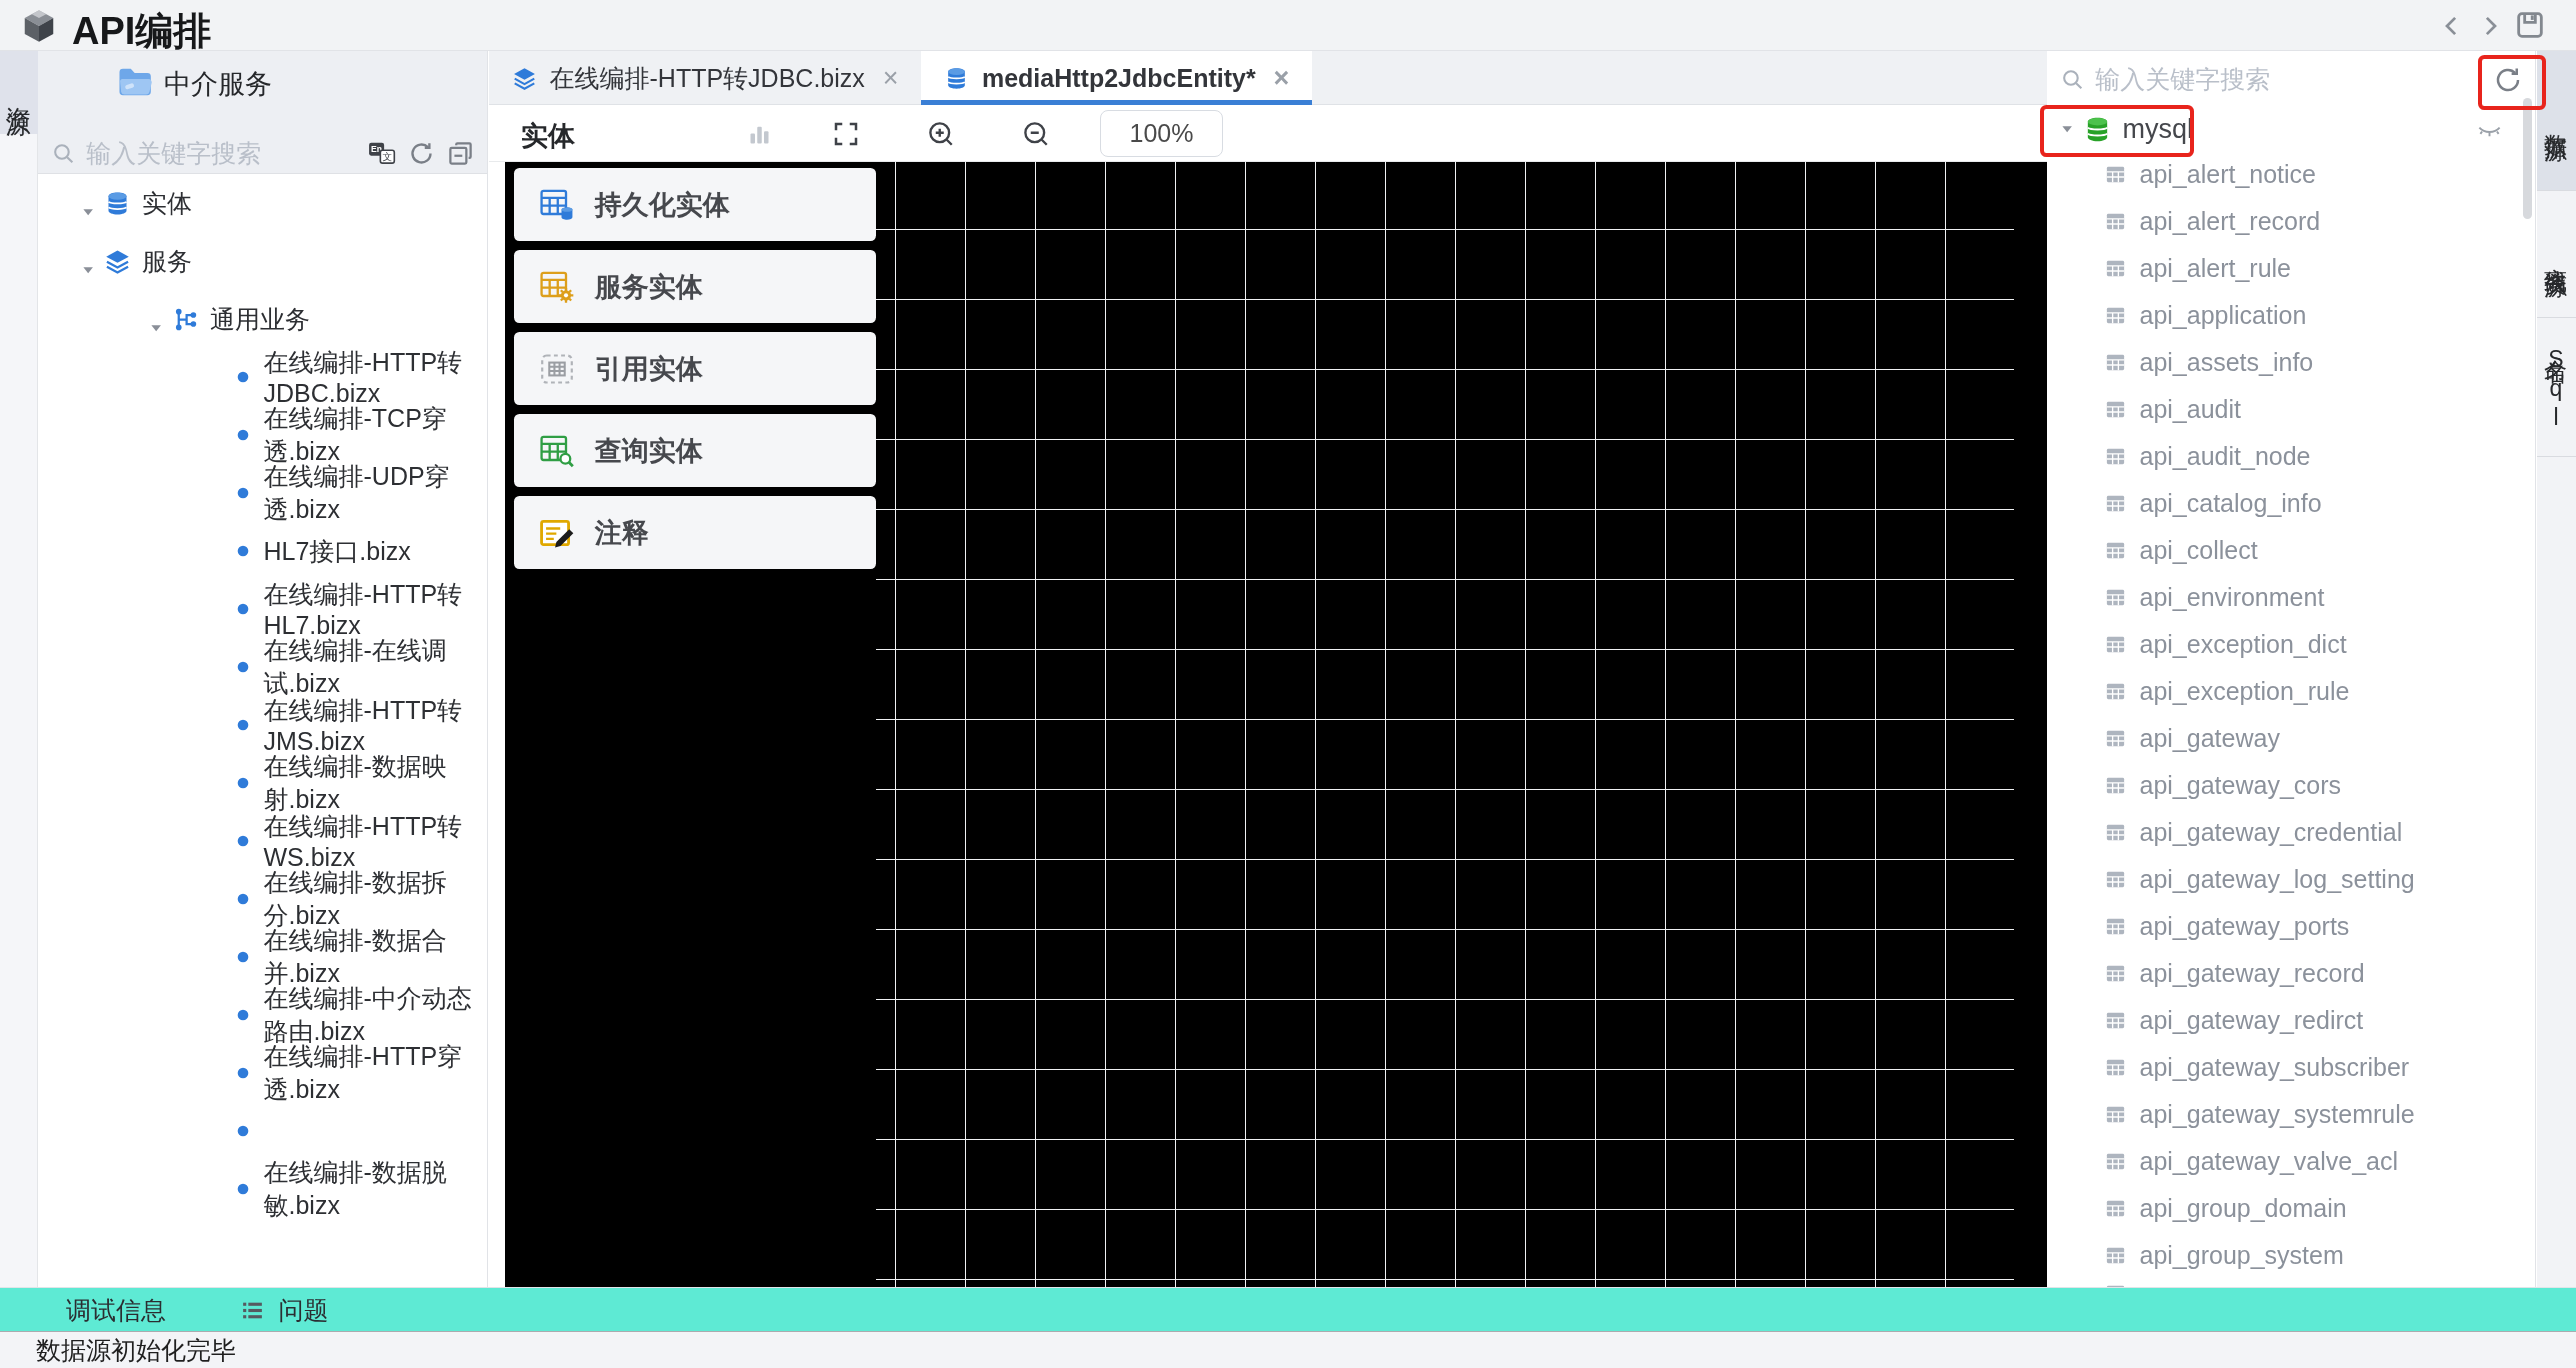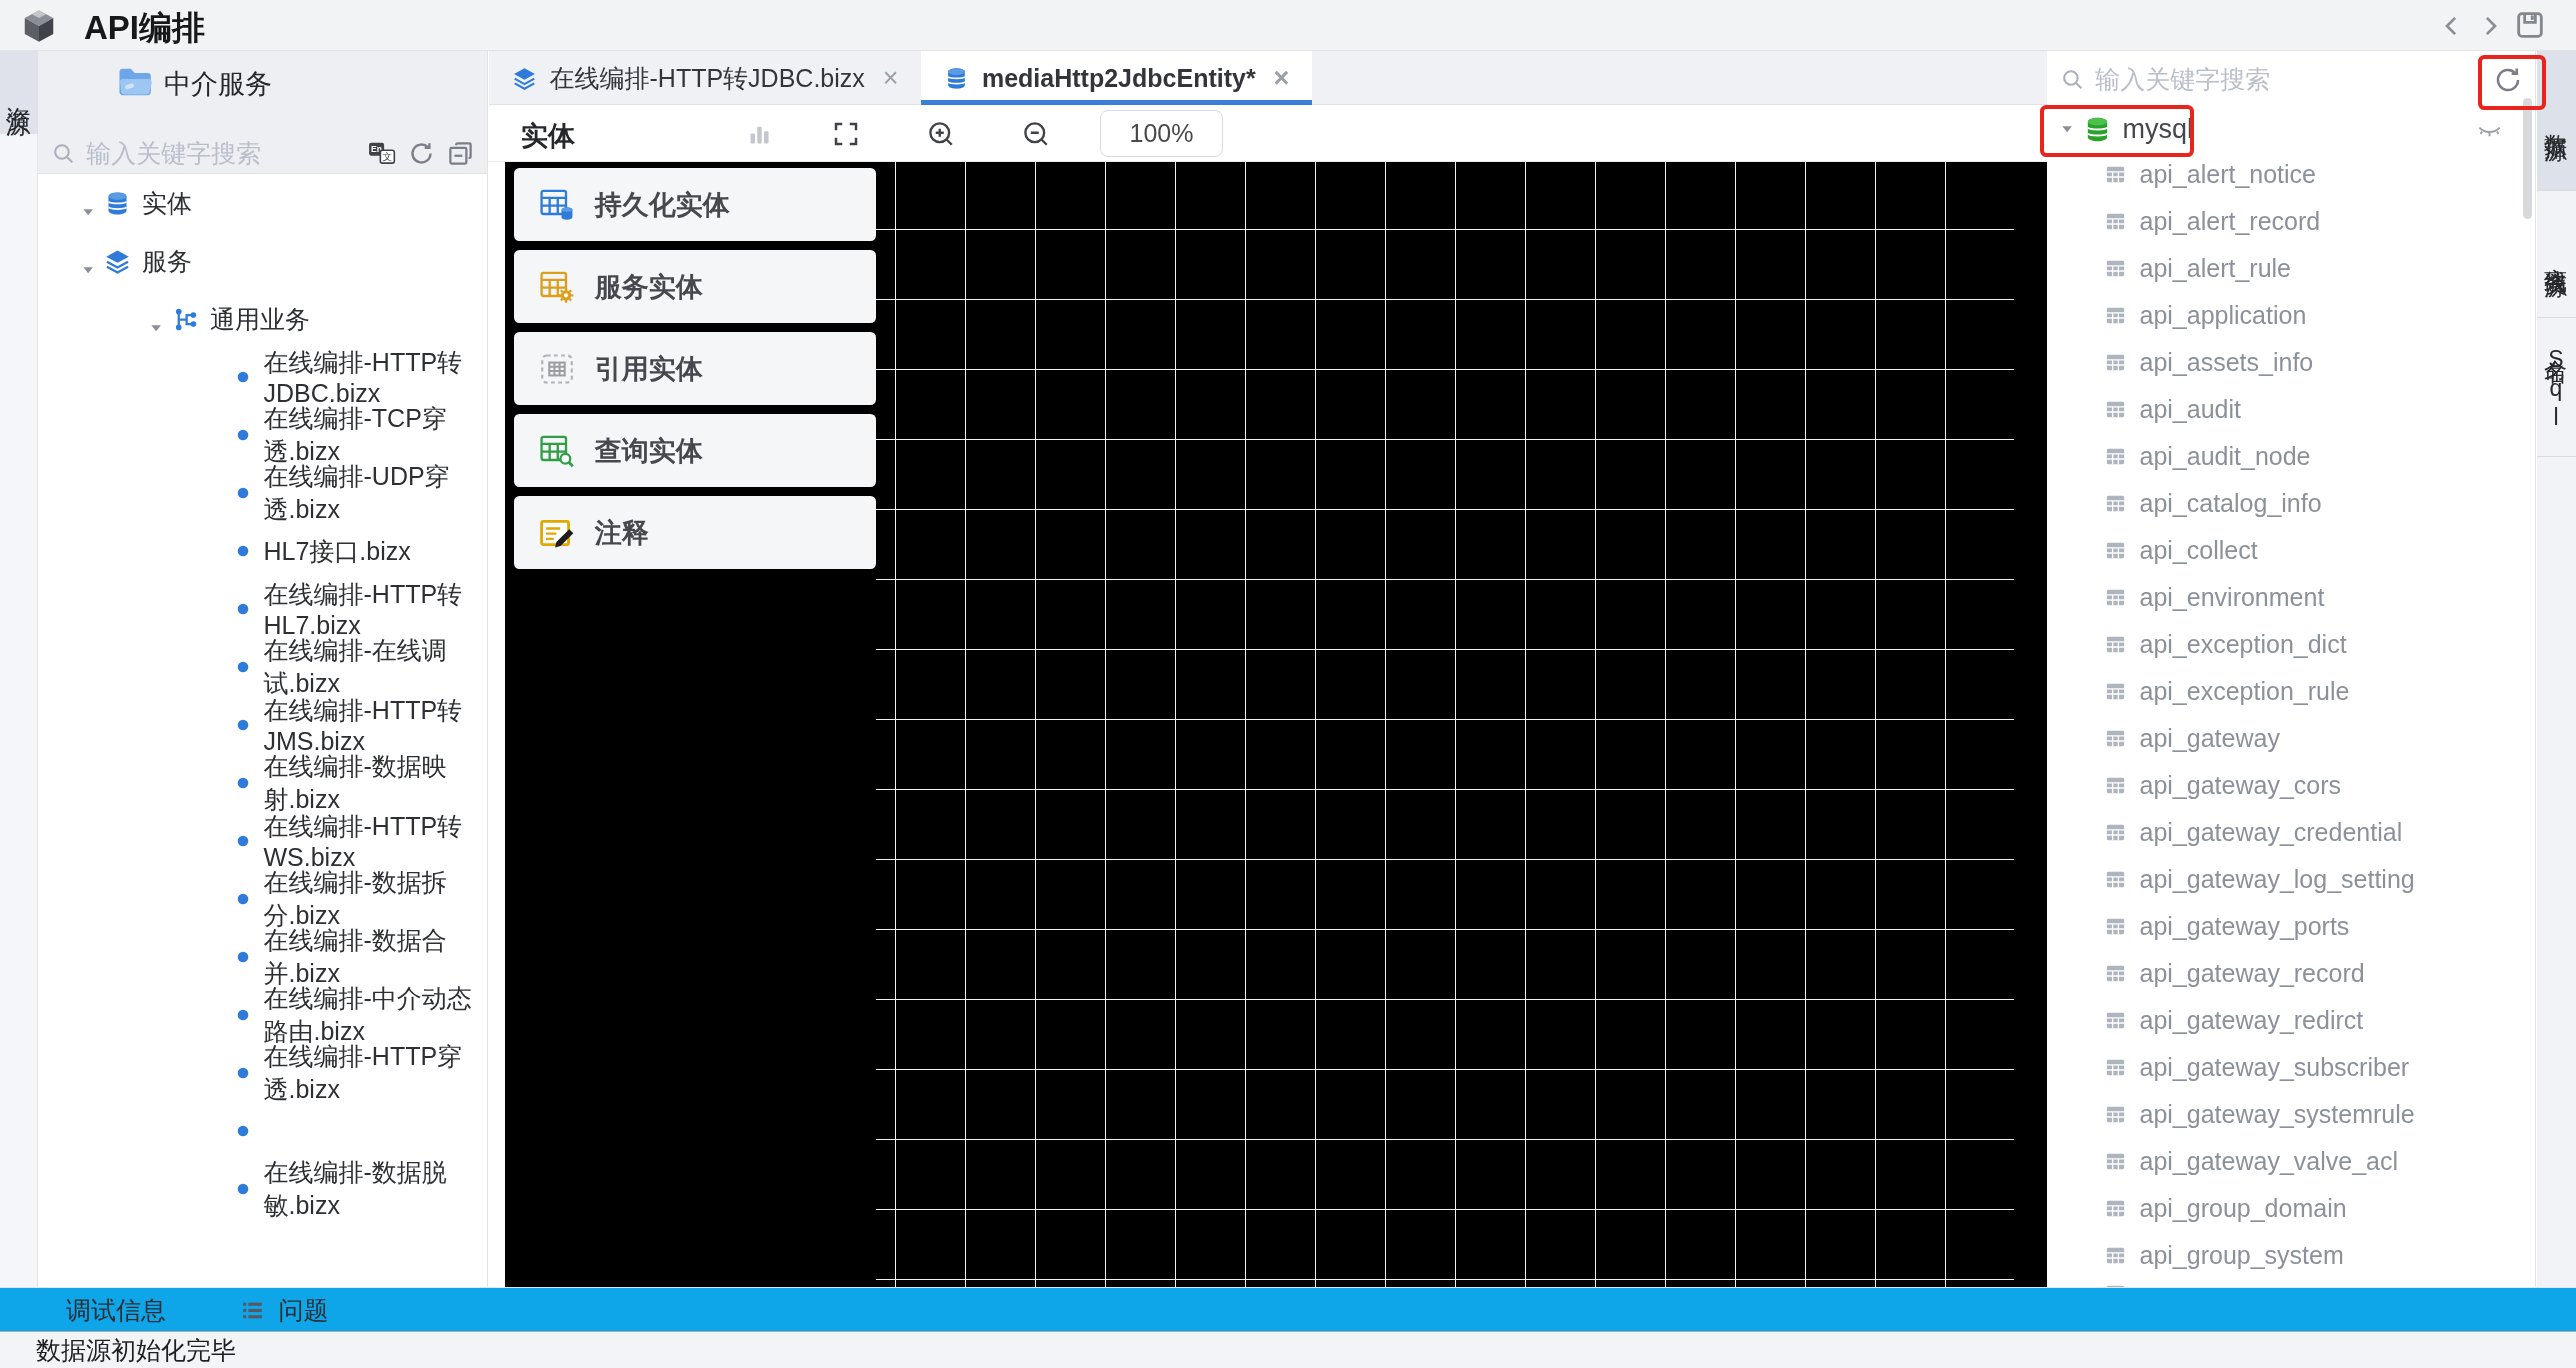--- a/index.html
+++ b/index.html
@@ -2,21 +2,21 @@
 <html style="font-size:14.3px"><head>
 <meta charset="utf-8">
 <style>
   * { margin:0; padding:0; box-sizing:border-box; font-family:"Liberation Sans","DejaVu Sans",sans-serif; }
   html,body { width:2576px; height:1368px; overflow:hidden; background:#fff; }
   #stage { position:absolute; inset:0; }
 
   
   #topbar { position:absolute; left:0; top:0; width:2576px; height:51px; background:#f2f3f5; border-bottom:0.9px solid #e1e3e7; }
   #logo { position:absolute; left:19.7px; top:7.2px; width:38px; height:38px; }
-  #app-title { position:absolute; left:72px; top:6.3px; font-size:33px; font-weight:bold; color:#17181a;margin-left:12px; }
+  #app-title { position:absolute; left:72px; top:6.3px; font-size:38px; font-weight:bold; color:#17181a; }
   .nav-ic { position:absolute; top:10.7px; width:30px; height:30px; color:#8a8f97; }
   #nav-back { left:2437px; } #nav-fwd { left:2475px; } #nav-save { left:2514px; width:32px; height:32px; top:9px; }
 
   
   #left-rail { position:absolute; left:0; top:51px; width:38px; height:1236px; background:#f5f6f9; border-right:0.9px solid #e3e5e8; }
   #left-rail-tab { position:absolute; left:0; top:0; width:38px; height:83px; background:#dfe2eb; display:flex; align-items:center; justify-content:center; writing-mode:vertical-rl; text-orientation:upright; font-size:25px; color:#26282b; letter-spacing:5.4px; cursor:pointer; }
 
   
   #explorer { position:absolute; left:38px; top:51px; width:450px; height:1236px; background:#fff; border-right:0.9px solid #e1e3e7; overflow:hidden; }
   #exp-header { position:absolute; left:0; top:0; width:100%; height:123px; background:#edeff3; border-bottom:0.9px solid #dfe1e5; }
@@ -80,21 +80,21 @@
   .dtrow .dt-label { font-size:25px; color:#8b919b; }
   #ds-scrollthumb { position:absolute; right:2.7px; top:47px; width:9px; height:121px; background:#d7d9dd; border-radius:5.4px; cursor:grab; }
 
   
   #right-rail { position:absolute; left:2537px; top:51px; width:39px; height:1236px; background:#f2f3f6; }
   .rr-tab { width:100%; display:flex; align-items:center; justify-content:center; writing-mode:vertical-rl; text-orientation:upright; font-size:23px; color:#26282b; border-bottom:0.9px solid #d9dbe0; cursor:pointer; padding:16px 0; letter-spacing:2.7px; }
   .rr-tab.t1 { height:140px; } .rr-tab.t2 { height:127px; } .rr-tab.t3 { height:139px; }
   .rr-tab.active { background:#dde1e9; }
 
   
-  #bottom-strip { position:absolute; left:0; top:1287px; width:2576px; height:45px; background:#0ea5e9; border-top:0.9px solid #e2e4e8; }
+  #bottom-strip { position:absolute; left:0; top:1287px; width:2576px; height:45px; background:#5eead4; border-top:0.9px solid #e2e4e8; }
   #debug-items { position:absolute; left:38px; top:0; height:100%; display:flex; align-items:center; }
   #debug-label { margin-left:28px; font-size:25px; color:#2b2d31; cursor:pointer; }
   #problems { display:flex; align-items:center; margin-left:73px; cursor:pointer; }
   #problems .mini-ic { margin-left:0; width:27px; height:25px; }
   #problems-label { font-size:25px; color:#2b2d31; margin-left:12.5px; }
   #statusbar { position:absolute; left:0; top:1331px; width:2576px; height:37px; background:#f3f4f7; border-top:1.8px solid #aaabaf; display:flex; align-items:center; }
   #status-text { margin-left:36px; font-size:25px; color:#1f1f1f; }
 
   
   .red-box { position:absolute; border:4.5px solid #e8241c; border-radius:6.3px; pointer-events:none; }

